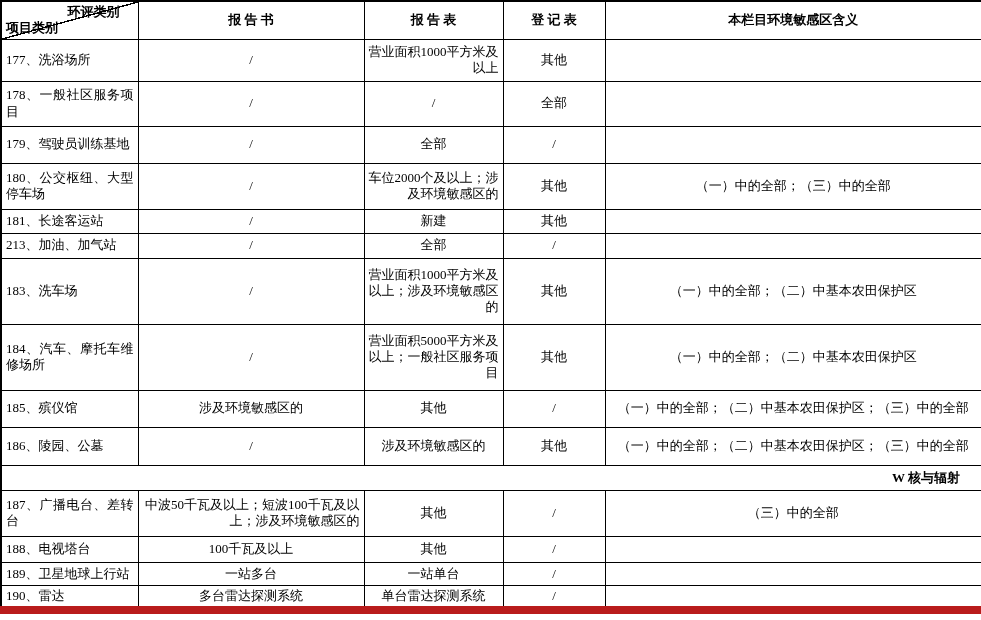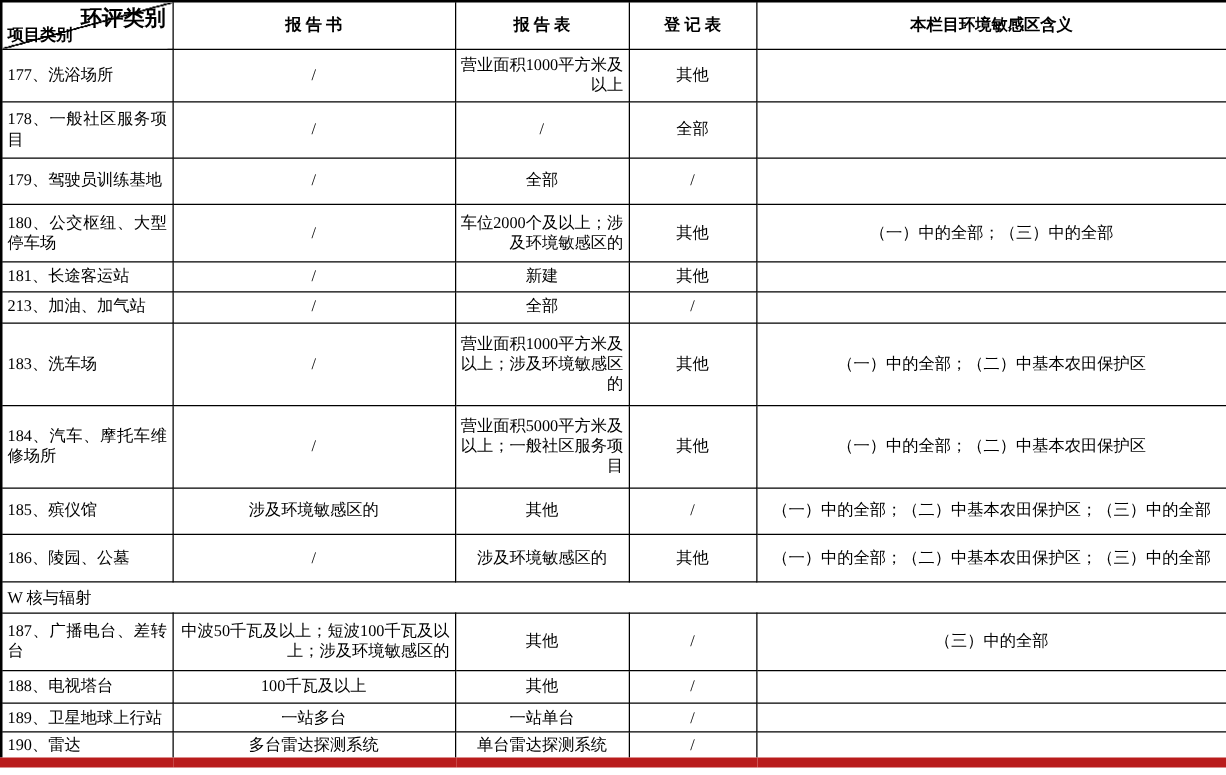--- a/index.html
+++ b/index.html
@@ -54,40 +54,40 @@
     font-weight: bold;
     background:
       linear-gradient(to bottom right,
         transparent calc(50% - 0.7px),
         #000 calc(50% - 0.7px),
         #000 calc(50% + 0.7px),
         transparent calc(50% + 0.7px));
   }
   th.diag .diag-top {
     position: absolute;
-    top: 2px; right: 5px;
-    font-size: 17px;
+    top: 2px; right: 18px;
+    font-size: 13px;
   }
   th.diag .diag-bottom {
     position: absolute;
     bottom: 2px; left: 4px;
     font-size: 13px;
     margin-top: 20px;
   }
   td.cat {
     text-align: left;
     text-align: justify;
     margin-left: 16px;
   }
   td.center { text-align: center; }
   td.left   { text-align: right; }
   tr.section-row td {
-    text-align: left;
-    font-weight: normal;
-    padding: 4px 4px;
+    text-align: right;
+    font-weight: bold;
+    padding: 4px 21px;
   }
 </style>
 </head>
 <body>
 
 <div class="page">
   <table class="eia">
     <colgroup>
       <col class="c-cat">
         <col class="c-book">

